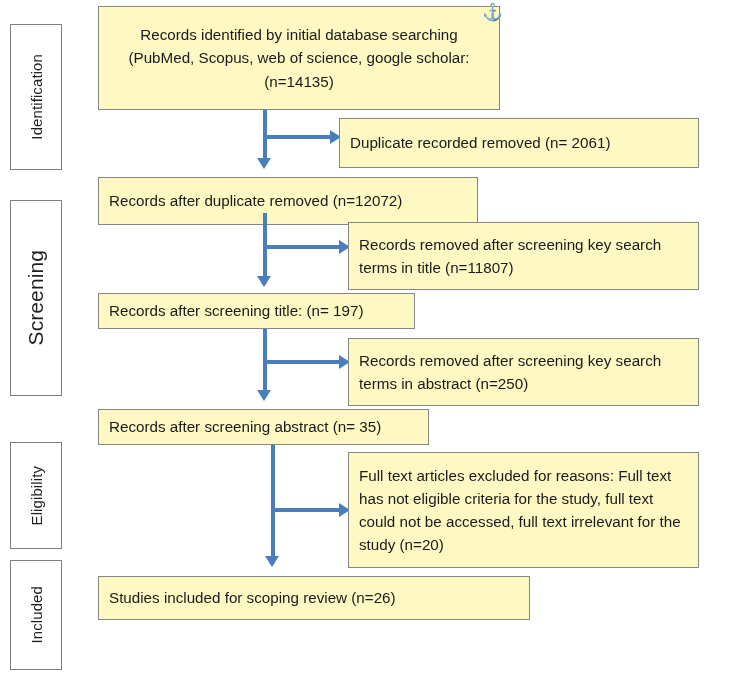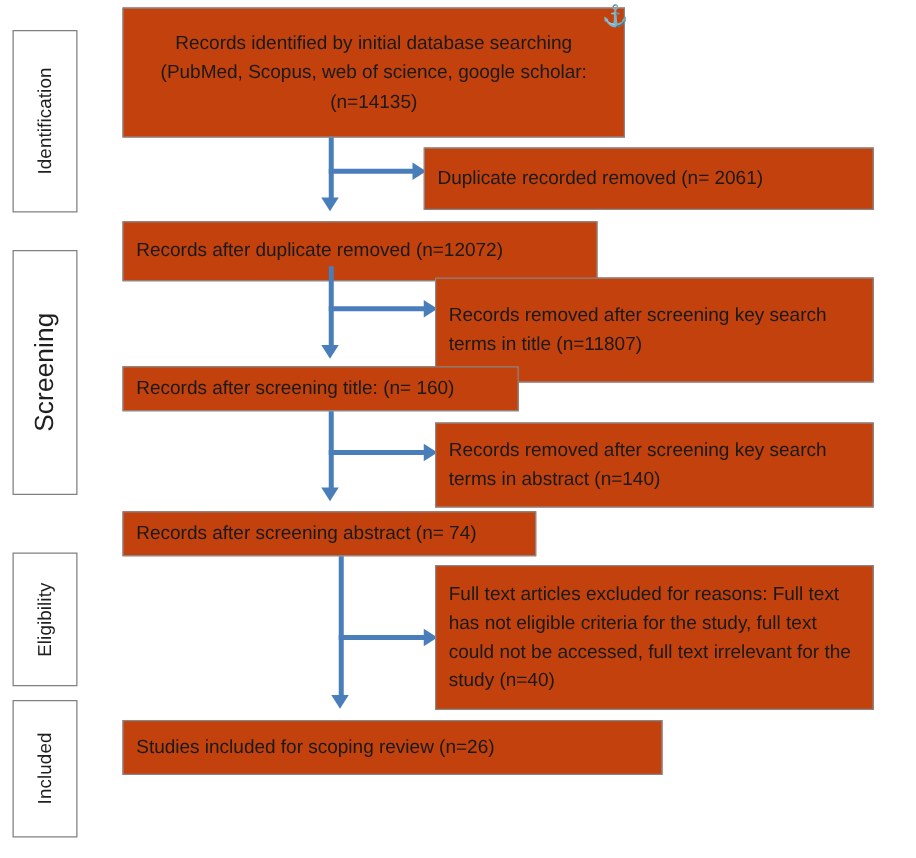--- a/index.html
+++ b/index.html
@@ -36,21 +36,21 @@
     letter-spacing: 0.1px;
     color: #1f1f1f;
   }
   .stage-label.big .stage-text {
     font-size: 21px;
     font-weight: 400;
   }
   .node {
     position: absolute;
     border: 1.6px solid #868686;
-    background: #c2410c;
+    background: #fef9c3;
     box-sizing: border-box;
     display: flex;
     align-items: center;
     padding: 4px 10px;
     font-size: 15.2px;
     line-height: 1.52;
     color: #1a1a1a;
   }
   .node.center {
     justify-content: center;
@@ -136,47 +136,47 @@
 
   <div class="node left" style="left:98px; top:177px; width:380px; height:48px;">
     <span class="node-text">Records after duplicate removed (n=12072)</span>
   </div>
 
   <div class="conn-v" style="left:263px; top:213px; height:65px;"></div>
   <div class="arrow-down" style="left:257px; top:276px;"></div>
   <div class="conn-h" style="left:263px; top:245px; width:77px;"></div>
   <div class="arrow-right" style="left:339px; top:239.5px;"></div>
 
-  <div class="node left" style="left:348px; top:222px; width:351px; height:84px;">
+  <div class="node left" style="left:348px; top:222px; width:351px; height:68px;">
     <span class="node-text">Records removed after screening key search terms in title (n=11807)</span>
   </div>
 
   <div class="node left" style="left:98px; top:293px; width:317px; height:36px;">
-    <span class="node-text">Records after screening title: (n= 160)</span>
+    <span class="node-text">Records after screening title: (n= 197)</span>
   </div>
 
   <div class="conn-v" style="left:263px; top:329px; height:63px;"></div>
   <div class="arrow-down" style="left:257px; top:390px;"></div>
   <div class="conn-h" style="left:263px; top:360px; width:77px;"></div>
   <div class="arrow-right" style="left:339px; top:354.5px;"></div>
 
   <div class="node left" style="left:348px; top:338px; width:351px; height:68px;">
-    <span class="node-text">Records removed after screening key search terms in abstract (n=140)</span>
+    <span class="node-text">Records removed after screening key search terms in abstract (n=250)</span>
   </div>
 
   <div class="node left" style="left:98px; top:409px; width:331px; height:36px;">
-    <span class="node-text">Records after screening abstract (n= 74)</span>
+    <span class="node-text">Records after screening abstract (n= 35)</span>
   </div>
 
   <div class="conn-v" style="left:271px; top:445px; height:114px;"></div>
   <div class="arrow-down" style="left:265px; top:556px;"></div>
   <div class="conn-h" style="left:271px; top:508px; width:69px;"></div>
   <div class="arrow-right" style="left:339px; top:502.5px;"></div>
 
   <div class="node left" style="left:348px; top:452px; width:351px; height:116px;">
-    <span class="node-text">Full text articles excluded for reasons: Full text has not eligible criteria for the study, full text could not be accessed, full text irrelevant for the study (n=40)</span>
+    <span class="node-text">Full text articles excluded for reasons: Full text has not eligible criteria for the study, full text could not be accessed, full text irrelevant for the study (n=20)</span>
   </div>
 
   <div class="node left" style="left:98px; top:576px; width:432px; height:44px;">
     <span class="node-text">Studies included for scoping review (n=26)</span>
   </div>
 
 </div>
 
 </body></html>

